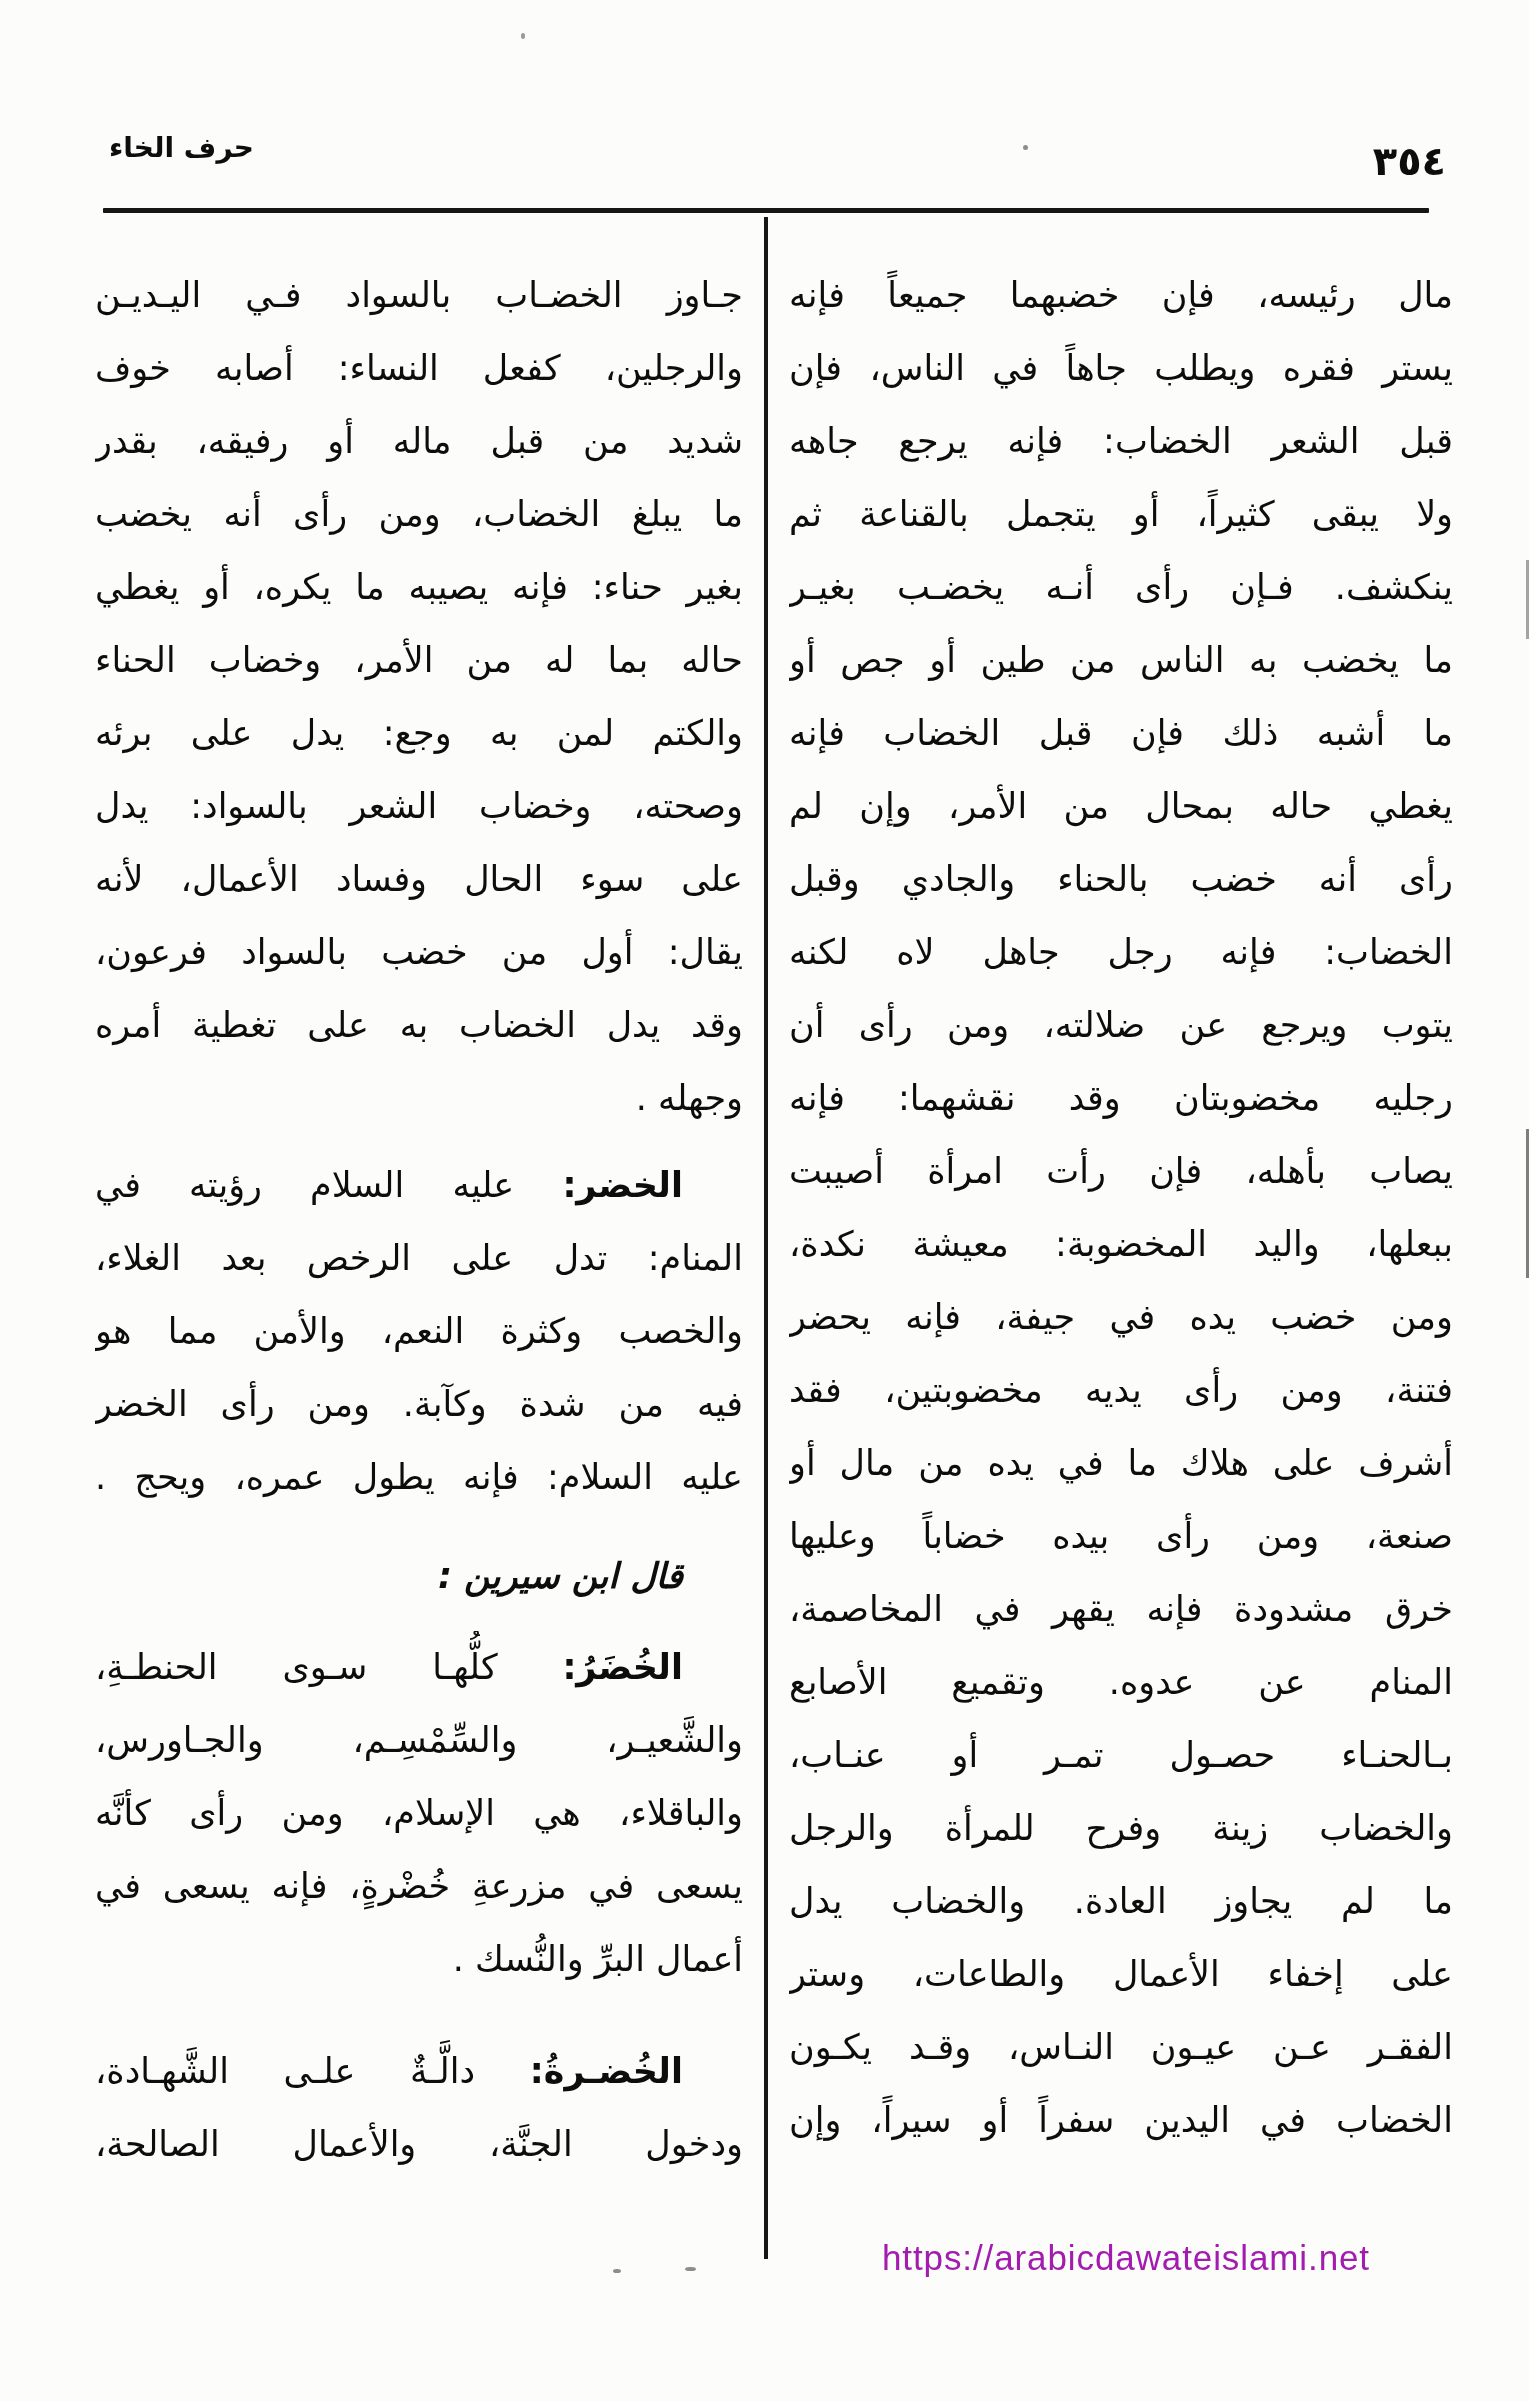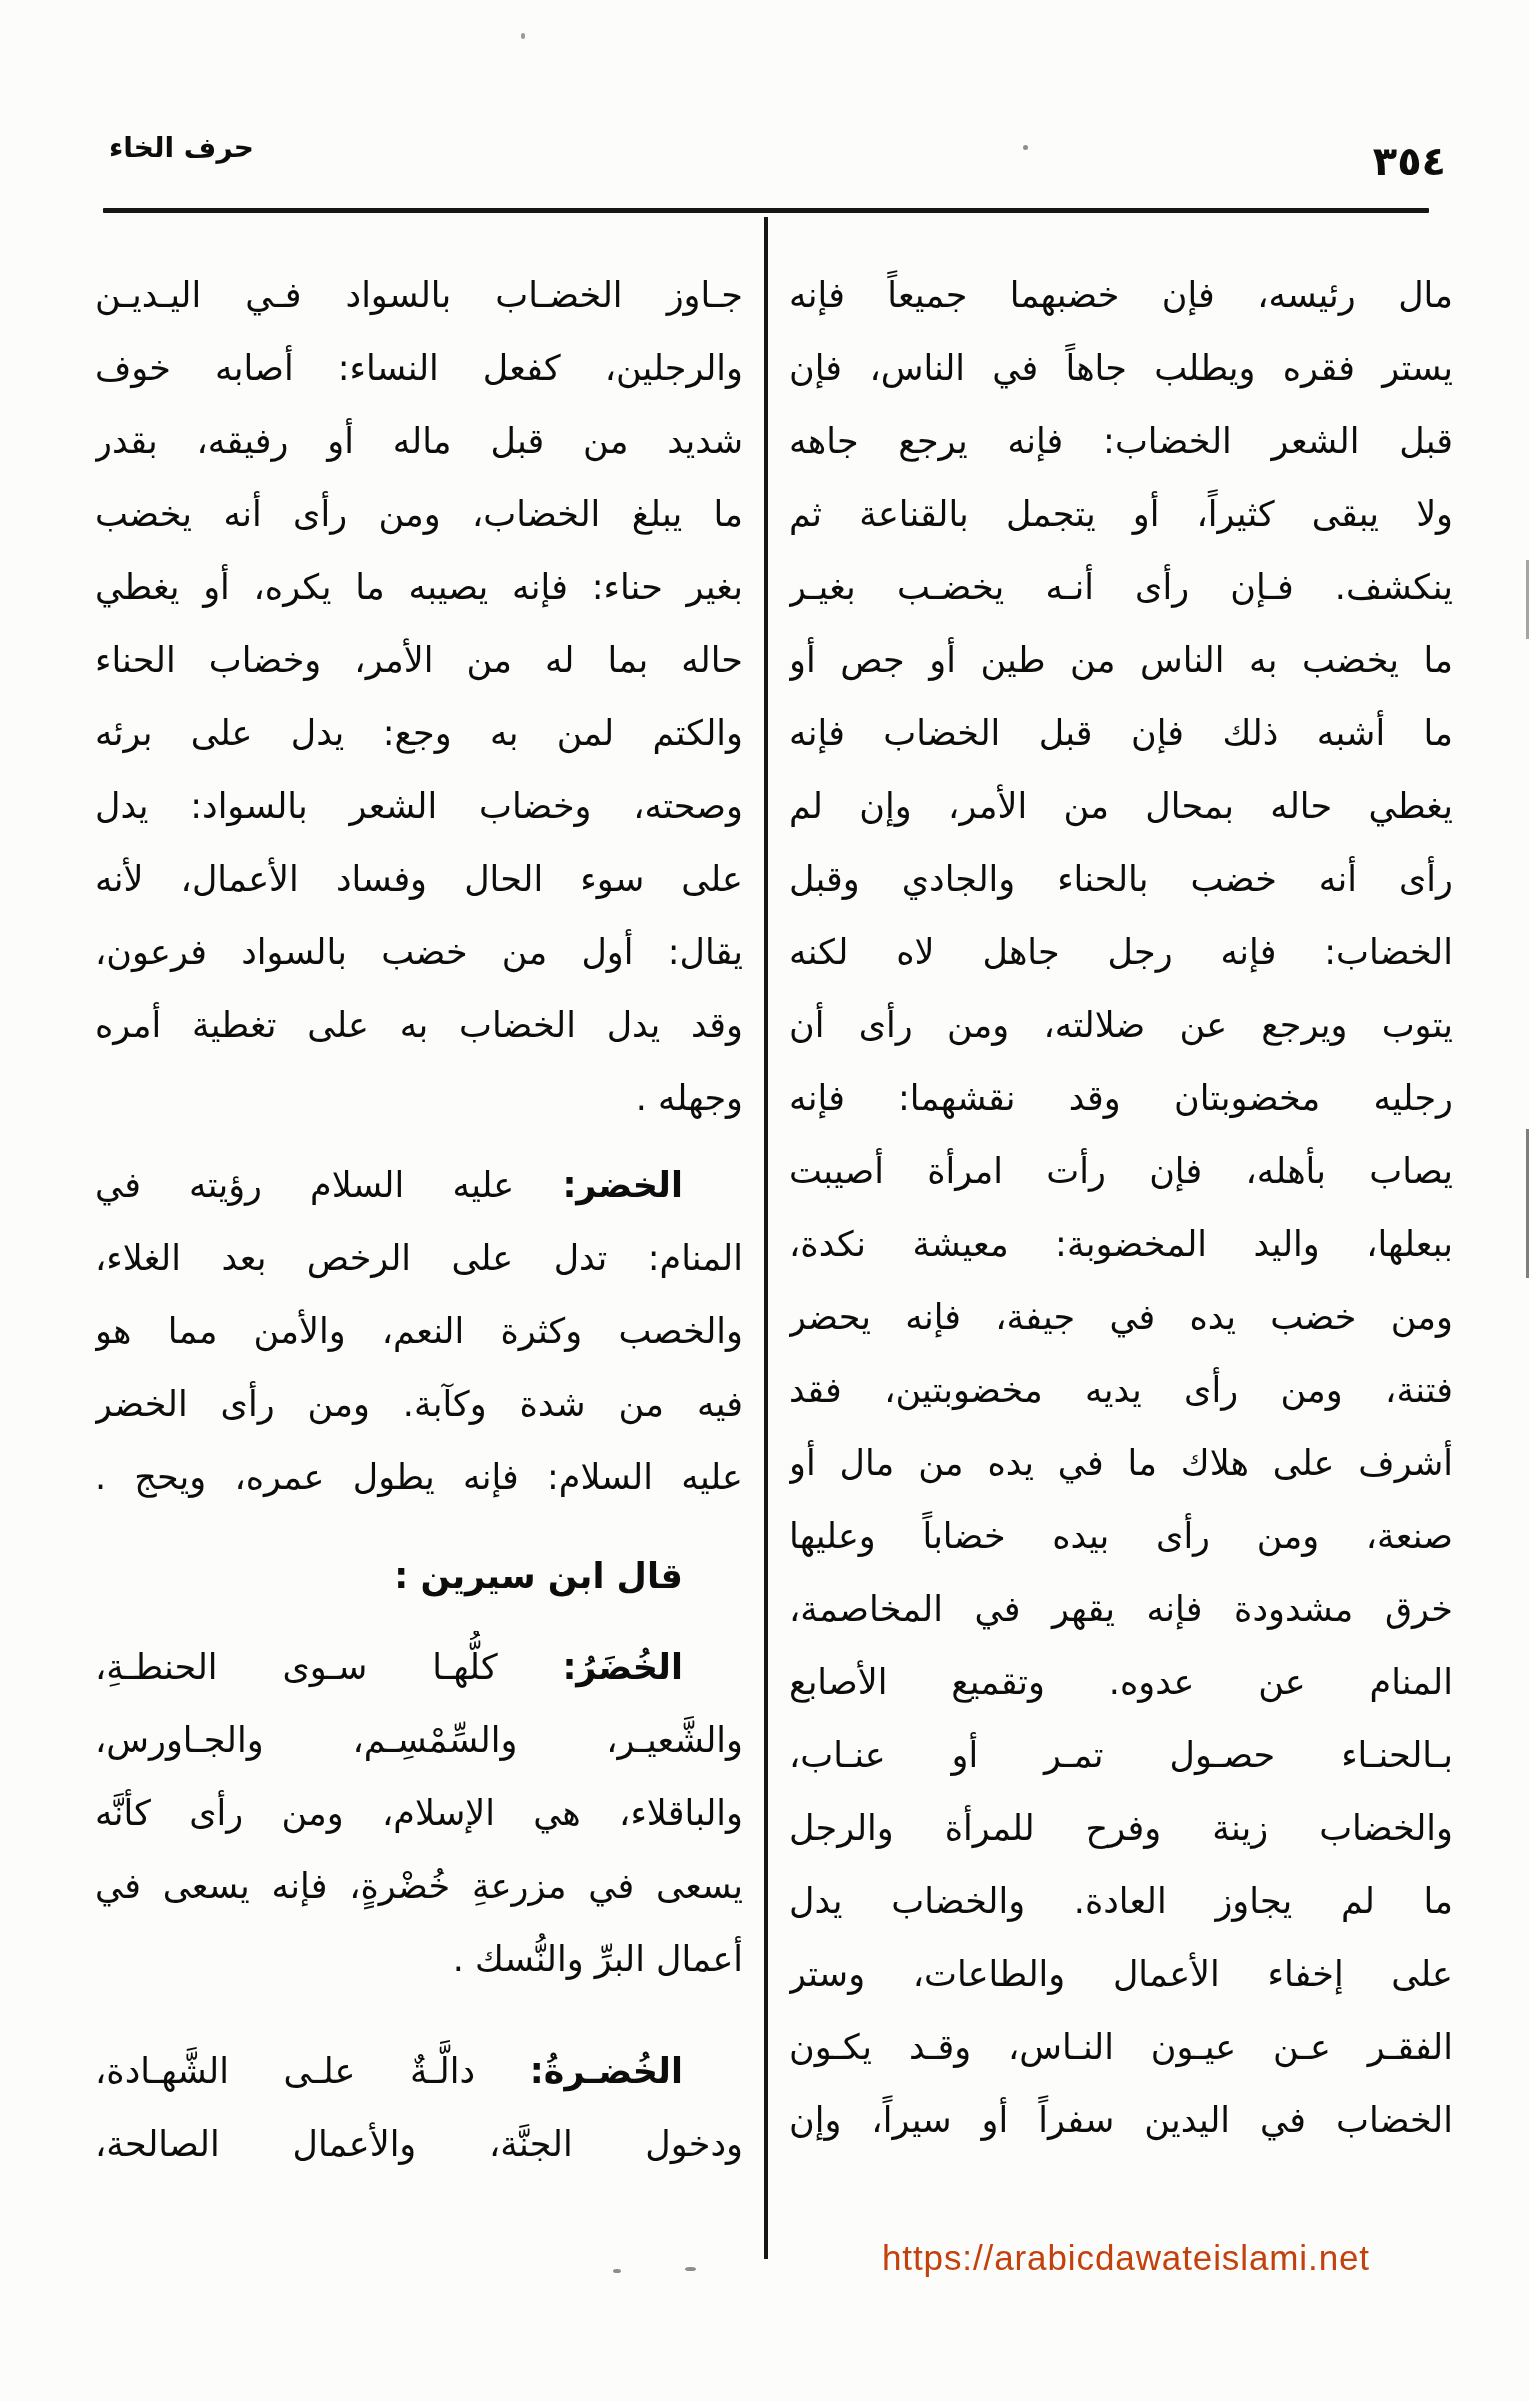--- a/index.html
+++ b/index.html
@@ -34,28 +34,28 @@
     direction:rtl; unicode-bidi:embed;
     height:73px; line-height:73px; font-size:35px;
     text-align:justify; text-align-last:justify;
     overflow:hidden; white-space:normal;
   }
   .line.end { text-align-last:right; }
   .para.lead-para .line:first-child { padding-right:60px; }
   .line strong { font-weight:700; }
   
   [data-column="left"] .para:nth-child(2) { margin-top:14px; }
-  [data-column="left"] .para:nth-child(3) { margin-top:26px; }
+  [data-column="left"] .para:nth-child(3) { margin-top:26px;font-style:italic; }
   [data-column="left"] .para:nth-child(4) { margin-top:17.5px; }
   [data-column="left"] .para:nth-child(5) { margin-top:39px; }
   
   .watermark {
     position:absolute; top:2238px; right:159px;
     font-family:"Liberation Sans", sans-serif;
-    font-size:35px; color:#c2410c; letter-spacing:0.9px; direction:ltr;
+    font-size:35px; color:#a21caf; letter-spacing:0.9px; direction:ltr;
   }
   
   .speck { position:absolute; background:#8d8d8d; border-radius:50%; }
   .speck.s1 { left:613px; top:2269px; width:7.9px;  height:4.4px; }
   .speck.s2 { left:685px; top:2267px; width:10.5px; height:4.4px; }
   .speck.s3 { left:1023px; top:145px; width:5.3px;  height:5.3px; }
   .speck.s4 { left:521px;  top:33px;  width:4.4px;  height:6.1px; background:#9a9a9a; }
   .edge-mark { position:absolute; background:#3a3a3a; }
   .edge-mark.e1 { right:0px; top:1129px; width:3.5px; height:149px; opacity:.65; }
   .edge-mark.e2 { right:0px; top:560px;  width:2.6px; height:79px;  opacity:.45; }

